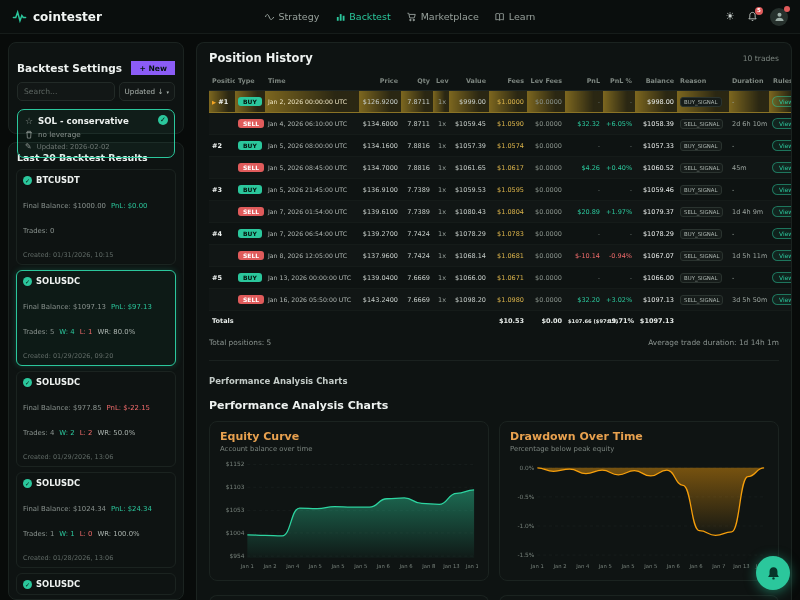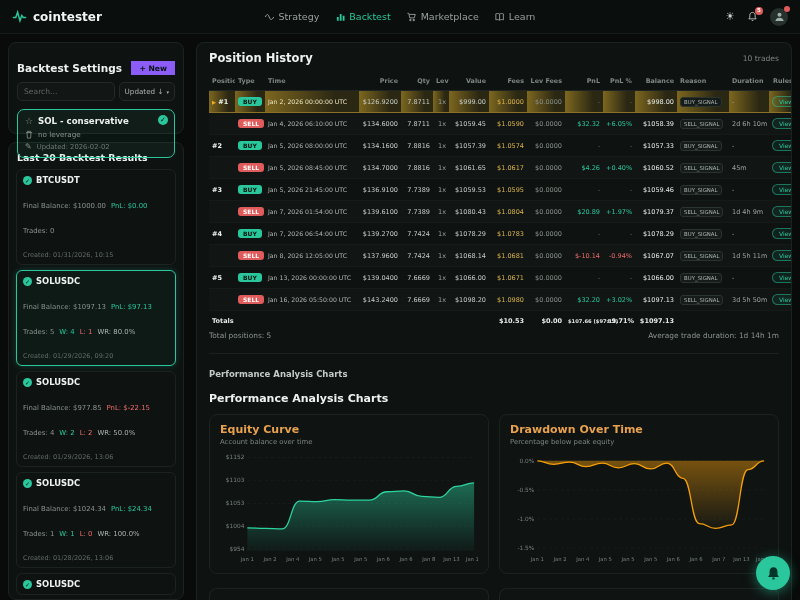--- a/index.html
+++ b/index.html
@@ -73,21 +73,21 @@
 .badge{display:inline-block;border-radius:3px;padding:1px 5px;font-size:6px;font-weight:bold}
 .b-buy{background:#2bc79c;color:#05130e}
 .b-sell{background:#e05b5b;color:#fff}
 .reason-badge{display:inline-block;border:1px solid #2a332f;background:#161c1a;color:#aab3ae;border-radius:3px;padding:1px 3px;font-size:5.4px}
 .view-btn{display:inline-block;border:1px solid rgba(43,199,156,.5);background:rgba(43,199,156,.08);color:#2bc79c;border-radius:8px;padding:1px 6px;font-size:6px;cursor:pointer}
 tr.highlight td{background:linear-gradient(90deg,#7d671f,#43381386 75%);border-bottom-color:#8a7326}
 tr.highlight .c-time{color:#efe6c4}
 .marker{color:#f5a623;font-size:5.2px;vertical-align:middle}
 .totals-row td{border-top:1px solid #242c29;border-bottom:none;font-weight:bold;color:#e4e9e6;padding:6px 3px}
 .t-pnl{font-size:5.2px;overflow:visible}
-.table-footline{display:flex;justify-content:space-between;font-size:7.4px;color:#8a938f;}
+.table-footline{display:flex;justify-content:space-between;font-size:7.4px;color:#8a938f;margin-top:7px}
 .divider{border-top:1px solid #1a211f;margin-top:13px}
 .charts-label{margin-top:15px;font-size:8.5px;font-weight:bold;color:#c3cbc7}
 .charts-title{margin-top:13px;font-size:11px;font-weight:bold;color:#eef2f0}
 .charts-row{display:flex;gap:10px;margin-top:9px}
 .chart-card{flex:1;min-width:0;background:#0f1413;border:1px solid #1b2320;border-radius:8px;padding:8px 10px}
 .chart-title{font-size:11px;font-weight:bold;color:#e8a14f}
 .chart-sub{font-size:6.9px;color:#7b847f;margin-top:2px}
 .chart-svg{display:block;width:100%;height:116px;margin-top:3px}
 .bottom-row{display:flex;gap:10px;margin-top:14px}
 .bottom-card{flex:1;background:#0f1413;border:1px solid #1b2320;border-radius:8px 8px 0 0;border-bottom:none;padding:8px 10px 30px}

